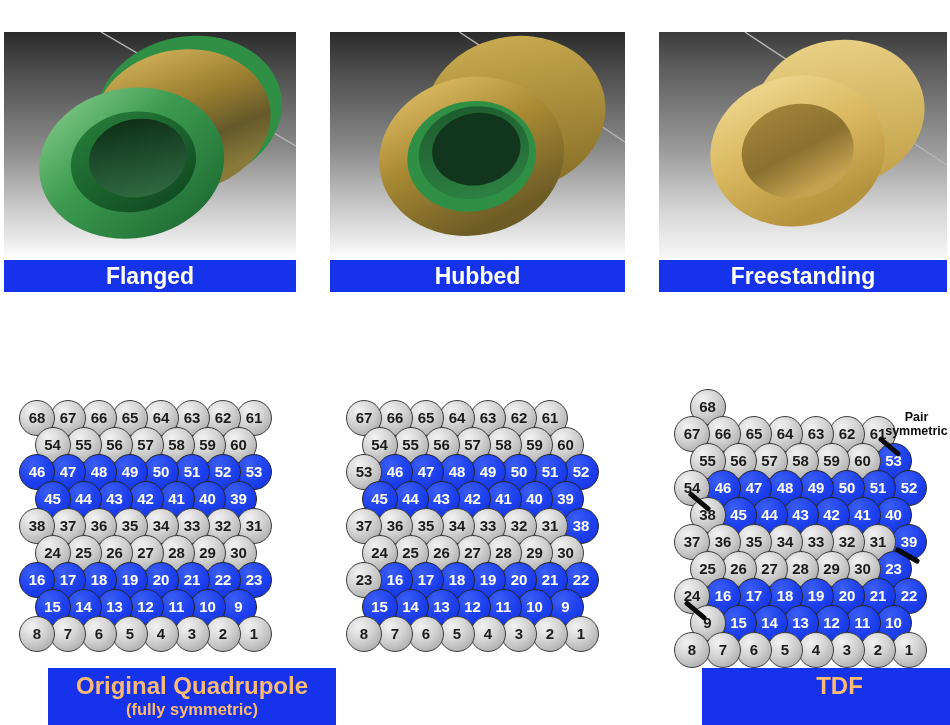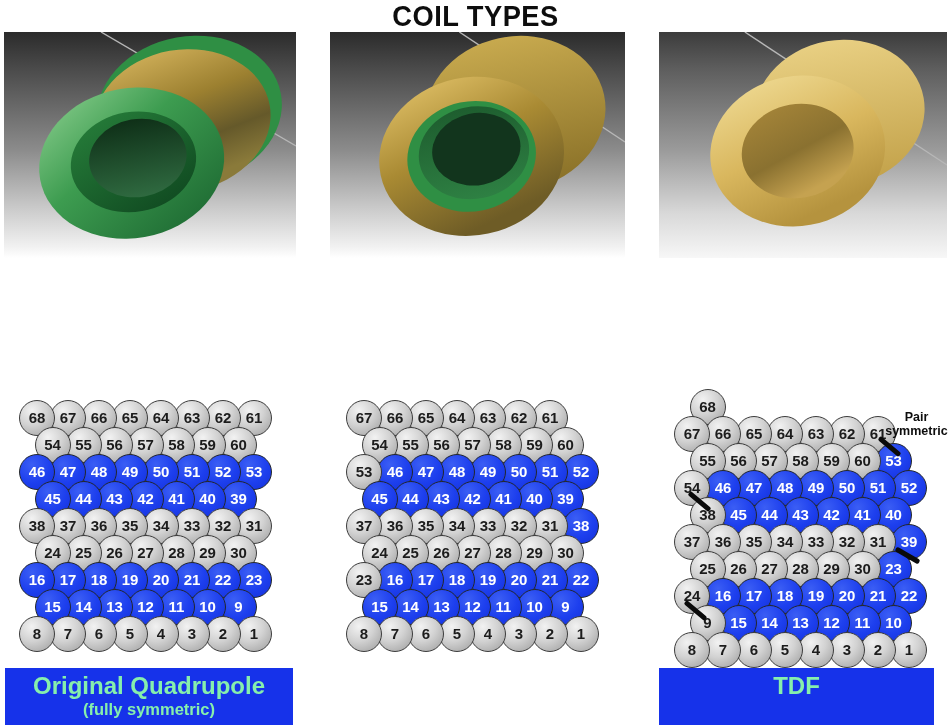--- a/index.html
+++ b/index.html
@@ -35,33 +35,30 @@
              color:#1c1c1c;}
   .wire-blue{background:radial-gradient(circle at 35% 28%,#3b5ef4 0%,#1d3fee 55%,#1430d8 100%);
              color:#ffffff;border-color:#22262c;}
 
   .tick{position:absolute;width:27px;height:5px;background:#0a0a0a;border-radius:2px;z-index:300;}
 
   #pair-transition{position:absolute;left:883px;top:410px;width:67px;text-align:center;
                    font-size:12.5px;font-weight:bold;color:#0d0d0d;line-height:14px;z-index:310;}
 
   
-  .pattern-bar{position:absolute;top:668px;height:57px;background:#1632ea;color:#86efac;
-               text-align:center;box-sizing:border-box;padding-top:4px;}
+  .pattern-bar{position:absolute;top:668px;height:57px;background:#1632ea;color:#fdba74;
+               text-align:center;box-sizing:border-box;padding-top:4px;margin-left:43px;}
   .pattern-bar .main{font-size:24px;font-weight:bold;line-height:28px;}
   .pattern-bar .sub{font-size:16.5px;font-weight:bold;line-height:19px;}
 </style>
 </head>
 <body>
 
 <div class="stage">
 
-  <div class="big-title" id="coil-title">
-    <span>COIL TYPES</span>
-  </div>
 
   <div class="photo" style="left:4px;width:292px;">
     <svg viewBox="0 0 292 226" preserveAspectRatio="none">
       <defs>
         <linearGradient id="fl-gold" x1="0" y1="0" x2="0.25" y2="1">
           <stop offset="0" stop-color="#d6b55e"></stop>
             <stop offset="0.45" stop-color="#9c8030"></stop>
           <stop offset="0.75" stop-color="#65592a"></stop>
             <stop offset="1" stop-color="#8a7a3a"></stop>
         </linearGradient>
@@ -138,20 +135,29 @@
       </defs>
       <line x1="87" y1="0" x2="292" y2="133" stroke="#b7b7b7" stroke-width="1.4"></line>
       <g transform="rotate(-10 146 115)">
         <ellipse cx="188" cy="88" rx="87" ry="73" fill="url(#fs-back)"></ellipse>
         <ellipse cx="140" cy="118" rx="89" ry="75" fill="url(#fs-front)"></ellipse>
         <ellipse cx="140" cy="118" rx="57" ry="47" fill="url(#fs-hole)"></ellipse>
       </g>
     </svg>
   </div>
 
+  <div class="photo-bar" style="left:4px;width:292px;">
+    <span>Flanged</span>
+  </div>
+  <div class="photo-bar" style="left:330px;width:295px;">
+    <span>Hubbed</span>
+  </div>
+  <div class="photo-bar" style="left:659px;width:288px;">
+    <span>Freestanding</span>
+  </div>
 
 
   <div class="pattern" id="pattern-0" style="left:19px;top:400px;height:252px;">
       <div class="wire wire-gray" style="left: 0px; top: 0px; z-index: 18;">68</div>
       <div class="wire wire-gray" style="left: 31px; top: 0px; z-index: 17;">67</div>
       <div class="wire wire-gray" style="left: 62px; top: 0px; z-index: 16;">66</div>
       <div class="wire wire-gray" style="left: 93px; top: 0px; z-index: 15;">65</div>
       <div class="wire wire-gray" style="left: 124px; top: 0px; z-index: 14;">64</div>
       <div class="wire wire-gray" style="left: 155px; top: 0px; z-index: 13;">63</div>
       <div class="wire wire-gray" style="left: 186px; top: 0px; z-index: 12;">62</div>

